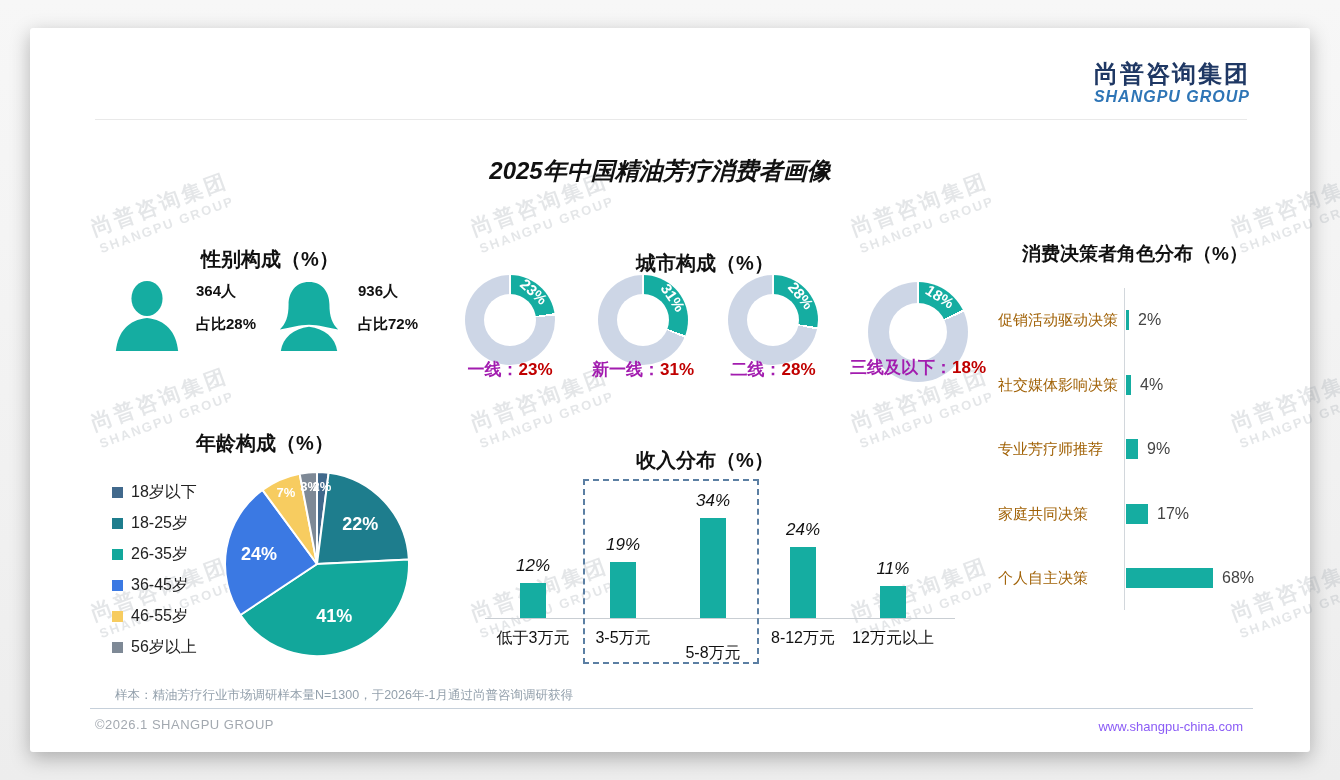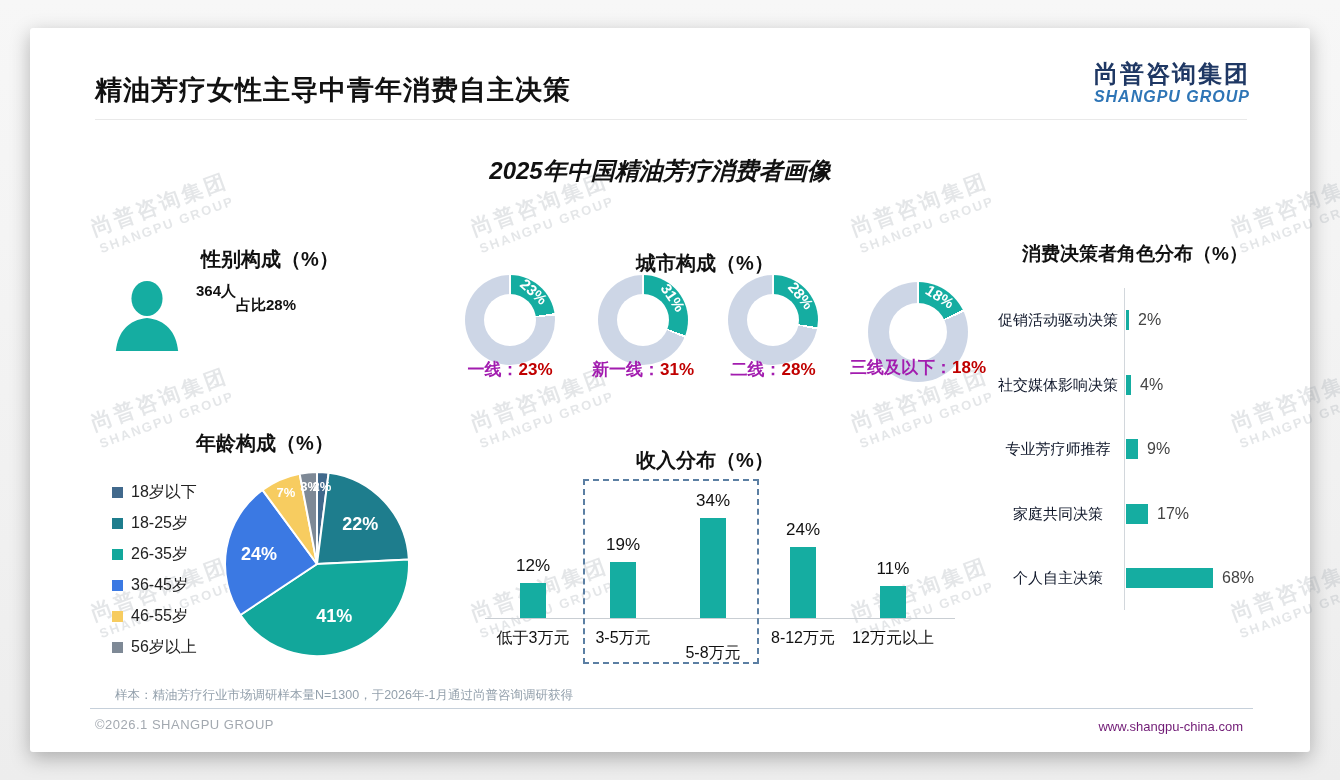--- a/index.html
+++ b/index.html
@@ -22,52 +22,52 @@
   .header-title{position:absolute;left:95px;top:72px;font-size:27px;font-weight:800;color:#111;letter-spacing:1px;}
   .header-rule{position:absolute;left:95px;top:119px;width:1152px;height:1px;background:#e9e9e9;}
   .logo{position:absolute;right:90px;top:60px;text-align:right;line-height:1.15;}
   .logo-cn{font-size:24px;font-weight:bold;color:#1F3864;letter-spacing:2px;}
   .logo-en{font-size:16px;font-weight:bold;font-style:italic;color:#2E75B6;letter-spacing:1px;}
   .main-title{position:absolute;left:380px;top:155px;width:560px;text-align:center;font-size:24px;font-weight:800;color:#111;font-style:italic;}
   .sec-title{position:absolute;font-size:20px;font-weight:800;color:#111;text-align:center;}
   
   .gender-item{position:absolute;display:flex;}
   .gicon svg{display:block;}
-  .gtxt{display:flex;flex-direction:row;margin-left:14px;padding-top:4px;}
+  .gtxt{display:flex;flex-direction:column;margin-left:14px;padding-top:4px;}
   .gcount,.gshare{font-size:15px;color:#111;font-weight:700;}
   .gshare{margin-top:14px;}
   
   .age-pie{position:absolute;left:222px;top:470px;}
   .age-legend{position:absolute;left:112px;top:482px;}
   .legend-item{display:flex;align-items:center;margin-bottom:11px;height:20px;}
   .sw{width:11px;height:11px;margin-right:8px;flex:none;}
   .lt{font-size:16px;color:#222;}
   
   .donut{position:absolute;border-radius:50%;}
   .hole{position:absolute;border-radius:50%;background:#fff;}
   .donut-pct{position:absolute;width:40px;text-align:center;color:#fff;font-weight:800;font-size:15px;}
   .city-label{position:absolute;text-align:center;font-size:17px;white-space:nowrap;}
   .ck{font-weight:800;color:#a21caf;}
   .cv{font-weight:800;}
   
   .inc-base{position:absolute;left:25px;top:148px;width:470px;height:1px;background:#c9ced3;}
   .inc-highlight{position:absolute;border:2px dashed #5b7fa3;}
   .inc-bar{position:absolute;}
-  .inc-val{position:absolute;width:90px;text-align:center;font-size:17px;color:#111;}
+  .inc-val{position:absolute;width:90px;text-align:center;font-size:17px;color:#111;font-style:italic;}
   .inc-cat{position:absolute;width:114px;text-align:center;font-size:16px;color:#111;}
   
   .dec-axis{position:absolute;left:124px;top:8px;width:1px;height:322px;background:#d2d7dc;}
-  .dec-label{position:absolute;width:120px;text-align:center;font-size:15px;color:#0f172a;white-space:nowrap;}
+  .dec-label{position:absolute;width:120px;text-align:left;font-size:15px;color:#a16207;white-space:nowrap;}
   .dec-bar{position:absolute;height:20px;}
   .dec-val{position:absolute;font-size:16px;color:#444;}
   
   .footer-note{position:absolute;left:115px;top:687px;font-size:12.5px;color:#93a0ac;}
   .footer-rule{position:absolute;left:90px;top:708px;width:1163px;height:1px;background:#c6d0da;}
   .footer-copy{position:absolute;left:95px;top:717px;font-size:13px;color:#a3a9b0;letter-spacing:.5px;}
-  .footer-site{position:absolute;right:97px;top:719px;font-size:13px;color:#701a75;}
+  .footer-site{position:absolute;right:97px;top:719px;font-size:13px;color:#8b5cf6;}
 </style>
 </head>
 <body>
 
 <div class="card"></div>
 
 <div class="layer">
     <div class="wm" style="left: 90px; top: 190px;">
       <div class="wm-cn">尚普咨询集团</div>
       <div class="wm-en">SHANGPU GROUP</div>
@@ -113,41 +113,52 @@
       <div class="wm-en">SHANGPU GROUP</div>
     </div>
     <div class="wm" style="left: 1230px; top: 575px;">
       <div class="wm-cn">尚普咨询集团</div>
       <div class="wm-en">SHANGPU GROUP</div>
     </div>
   </div>
 
 <div class="layer">
 
-  <div class="header-title">精油芳疗女性主导中青年消费自主决策</div>
   <div class="header-rule"></div>
   <div class="logo">
     <div class="logo-cn">尚普咨询集团</div>
     <div class="logo-en">SHANGPU GROUP</div>
   </div>
 
   <div class="main-title">2025年中国精油芳疗消费者画像</div>
 
   <div class="sec-title" style="left:140px;top:246px;width:260px;">性别构成（%）</div>
   <div class="layer">
       <div class="gender-item" style="left: 112px; top: 278px;">
         <span class="gicon">
           <svg width="70" height="74" viewBox="0 0 72 74">
             <ellipse cx="36" cy="20" rx="16" ry="18" fill="#15ADA1"></ellipse>
             <path d="M36 40 C17 42 6 54 4 74 L68 74 C66 54 55 42 36 40 Z" fill="#15ADA1"></path>
           </svg>
         </span>
         <span class="gtxt">
           <b class="gcount">364人</b>
           <b class="gshare">占比28%</b>
+        </span>
+      </div>
+      <div class="gender-item" style="left: 274px; top: 278px;">
+        <span class="gicon">
+          <svg width="70" height="74" viewBox="0 0 72 74">
+            <path d="M36 3 C22 3 15 14 15 26 C15 39 12 46 6 52 C17 50 26 47 36 47 C46 47 55 50 66 52 C60 46 57 39 57 26 C57 14 50 3 36 3 Z" fill="#15ADA1"></path>
+            <path d="M36 49 C20 51 9 60 7 74 L65 74 C63 60 52 51 36 49 Z" fill="#15ADA1"></path>
+          </svg>
+        </span>
+        <span class="gtxt">
+          <b class="gcount">936人</b>
+          <b class="gshare">占比72%</b>
         </span>
       </div>
     </div>
 
   <div class="sec-title" style="left:140px;top:430px;width:250px;">年龄构成（%）</div>
   <div class="age-legend">
       <div class="legend-item">
         <span class="sw" style="background: rgb(65, 105, 140);"></span>
         <span class="lt">18岁以下</span>
       </div>

